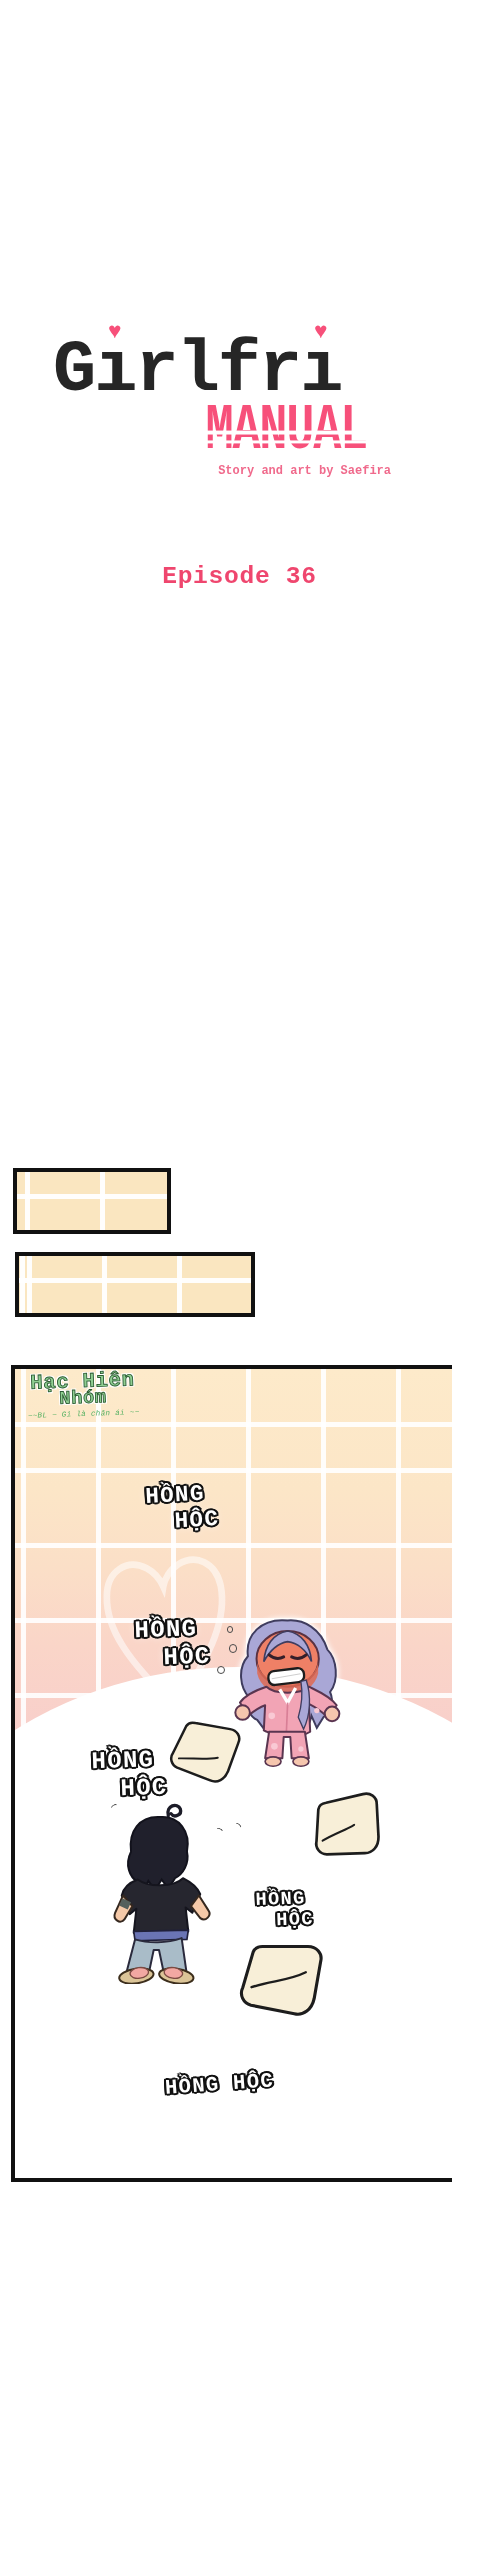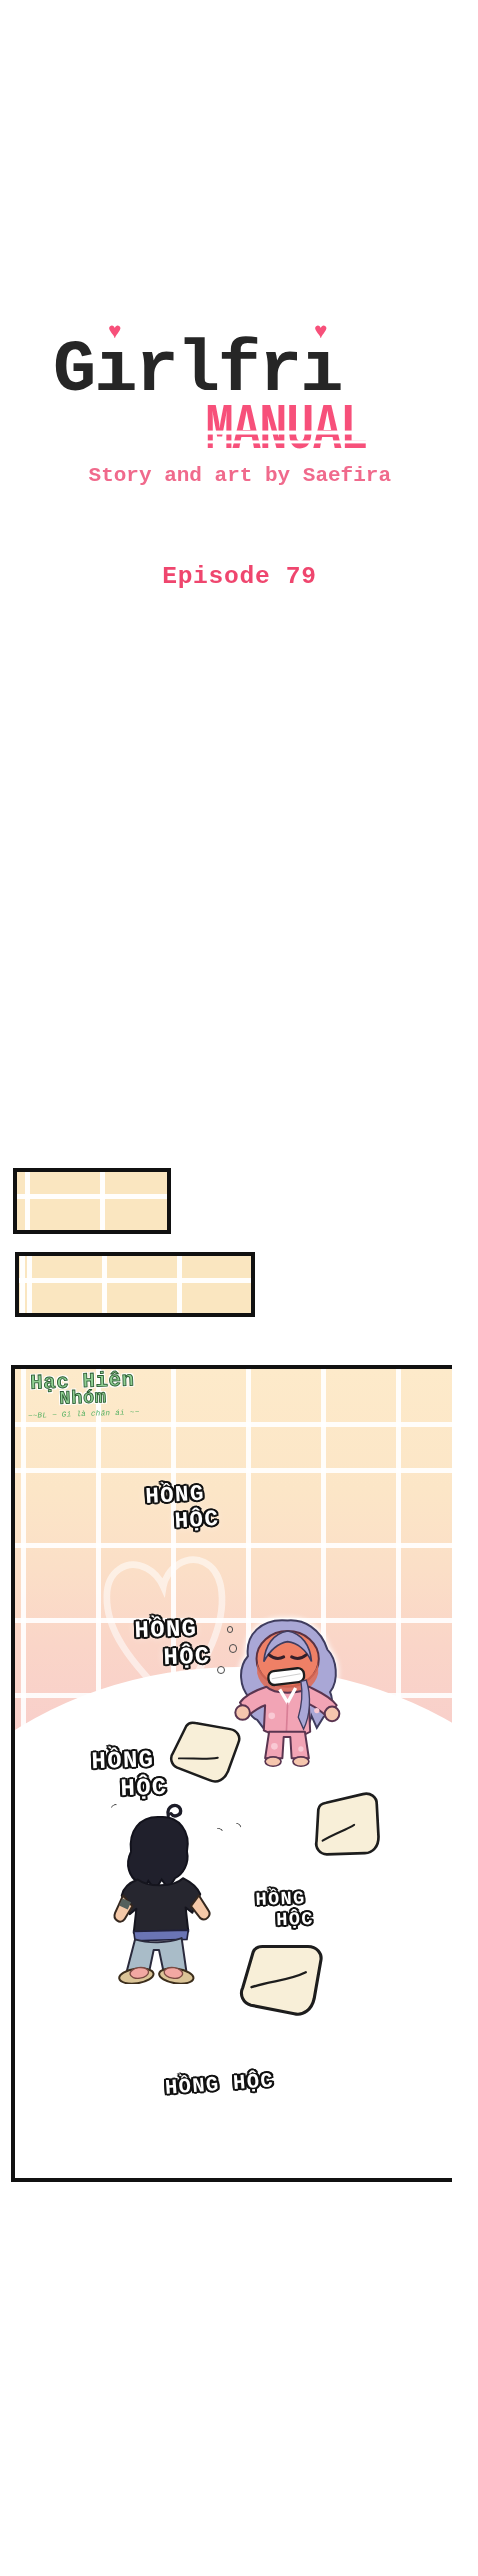--- a/index.html
+++ b/index.html
@@ -10,21 +10,21 @@
   .title{position:absolute;left:53px;top:330px;font-size:72px;font-weight:bold;
          letter-spacing:-2px;color:#262626;white-space:nowrap;}
   .title .dotless{position:relative;display:inline-block;}
   .title .heart{position:absolute;left:50%;top:-9.3px;transform:translateX(-50%);
                 font-size:22.6px;letter-spacing:0;color:#f7507a;line-height:1;}
   .manual{position:absolute;right:85px;top:394px;font-size:47px;font-weight:bold;
           letter-spacing:-1.3px;transform:scale(1.0,1.38);transform-origin:top right;
           background:linear-gradient(180deg,#f7507a 0 50%,#ffffff 50% 55%,#f7507a 55% 64%,
                      #ffffff 64% 68%,#f7507a 68% 100%);
           -webkit-background-clip:text;background-clip:text;color:transparent;white-space:nowrap;}
-  .byline{position:absolute;right:61px;top:464px;font-size:21px;font-weight:bold;
+  .byline{position:absolute;right:61px;top:464px;font-size:12px;font-weight:bold;
           color:#f06a8c;white-space:nowrap;}
   .episode{position:absolute;left:0;top:563px;width:479px;text-align:center;
            font-size:24.6px;font-weight:bold;color:#ef466e;letter-spacing:0.7px;}
 
   
   .tilebox{position:absolute;border:4px solid #111;box-sizing:border-box;
     background-color:#fae6c0;
     background-image:
       repeating-linear-gradient(90deg,rgba(255,255,255,.95) 0 5.3px,rgba(255,255,255,0) 5.3px 75px),
       repeating-linear-gradient(0deg,rgba(255,255,255,.95) 0 5.3px,rgba(255,255,255,0) 5.3px 75px);
@@ -89,21 +89,21 @@
 </style>
 </head>
 <body>
 
 <div id="page">
 
   <div class="title"><span>G</span><span class="dotless"><span>ı</span><span class="heart">♥</span></span><span>rlfr</span><span class="dotless"><span>ı</span><span class="heart">♥</span></span></div>
 
   <div class="manual">MANUAL</div>
   <div class="byline">Story and art by Saefira</div>
-  <div class="episode">Episode 79</div>
+  <div class="episode">Episode 36</div>
 
   <div id="teaser-box-1" class="tilebox"></div>
   <div id="teaser-box-2" class="tilebox"></div>
 
   <div class="panel">
 
     <div class="wall"></div>
 
     <svg class="heart-bg" viewBox="0 0 200 300" fill="none">
       <path d="M100 285 C35 210 8 158 14 110 C18 72 50 56 78 74 C90 82 97 95 100 104 C103 93 112 80 126 73 C154 60 182 76 186 112 C190 158 165 210 100 285 Z" stroke="#ffffff" stroke-width="10"></path>

